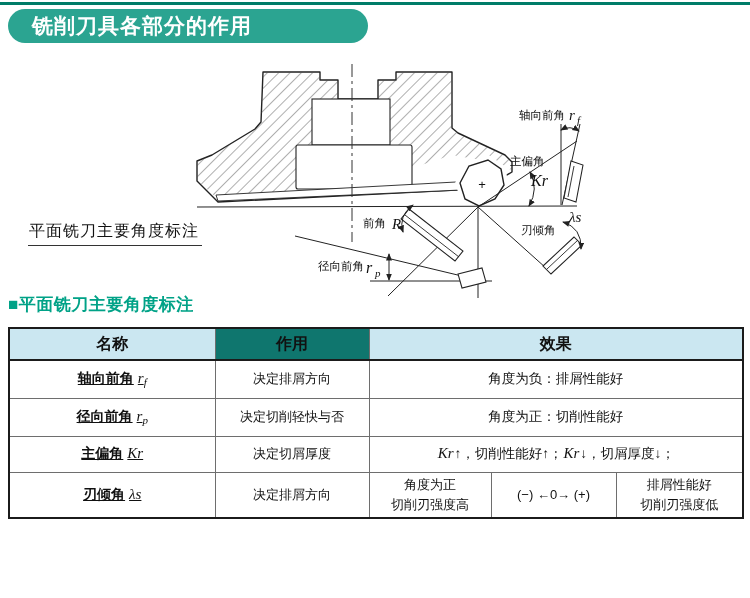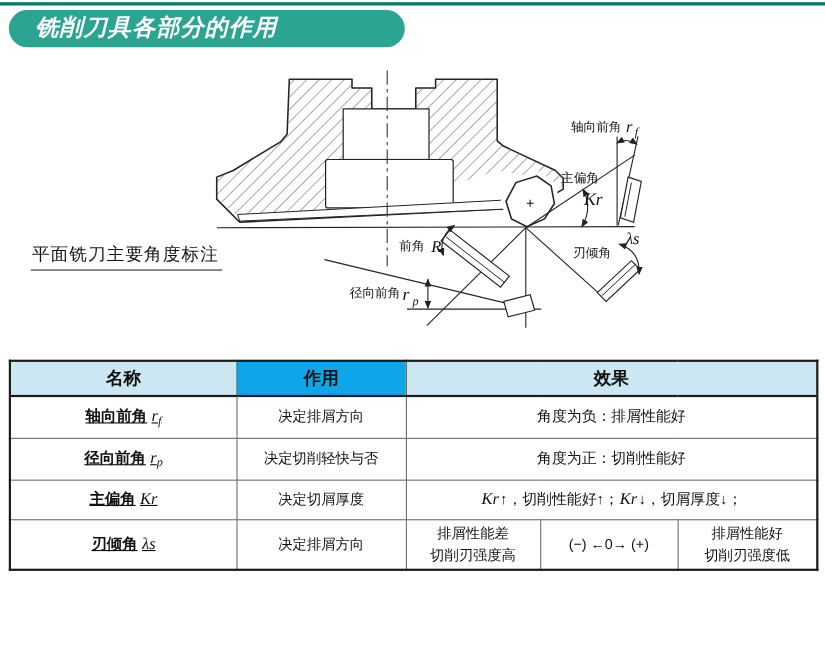--- a/index.html
+++ b/index.html
@@ -29,21 +29,21 @@
   .cnlab{font-size:11.5px;font-family:"Liberation Sans","DejaVu Sans",sans-serif;}
   .itlab{font-family:"Liberation Serif","DejaVu Serif",serif;font-style:italic;}
 </style>
 </head>
 <body>
 
 <div class="page">
 
   <div class="topline" style="background:#007c68;"></div>
 
-  <div class="banner" style="background:#2ba491;font-style:italic;">
+  <div class="banner" style="background:#2ba491;">
     <span>铣削刀具各部分的作用</span>
   </div>
 
   <svg class="diagram-svg" viewBox="0 55 750 245" xmlns="http://www.w3.org/2000/svg">
     <defs>
       <pattern id="hatch" width="8" height="8" patternUnits="userSpaceOnUse" patternTransform="rotate(45)">
         <line x1="0" y1="0" x2="0" y2="8" stroke="#4d4d4d" stroke-width="0.9"></line>
       </pattern>
       <marker id="ah-e" markerWidth="9" markerHeight="8" refX="6.5" refY="3" orient="auto" markerUnits="userSpaceOnUse">
         <path d="M0,0 L7.5,3 L0,6 Z" fill="#222"></path>
@@ -110,33 +110,36 @@
     <text class="cnlab" x="363" y="227">前角</text>
     <text class="itlab" x="392" y="229" font-size="15">R</text>
 
     <text class="cnlab" x="318" y="270">径向前角</text>
     <text class="itlab" x="366" y="273" font-size="16">r</text>
     <text class="itlab" x="375" y="277" font-size="11">p</text>
   </svg>
 
   <div class="diagram-caption">平面铣刀主要角度标注</div>
 
+  <div class="section-heading" style="color:#00a287;">
+    <span>■</span><span>平面铣刀主要角度标注</span>
+  </div>
 
   <table class="angle-table">
     <colgroup>
       <col style="width:206px">
         <col style="width:154px">
         <col style="width:122px">
         <col style="width:125px">
         <col style="width:127px">
     </colgroup>
     <thead>
       <tr class="h32" style="background:#cbe7f1;">
         <th style="background:#cbe7f1;">名称</th>
-        <th style="background:#0ea5e9;">作用</th>
+        <th style="background:#0f766e;">作用</th>
         <th colspan="3" style="background:#cbe7f1;">效果</th>
       </tr>
     </thead>
     <tbody>
       <tr class="h38">
         <td class="name-cell"><span>轴向前角</span><span class="sym serif-it">r</span><span class="sym-sub serif-it">f</span></td>
         <td class="func-cell">决定排屑方向</td>
         <td class="effect-cell" colspan="3">角度为负：排屑性能好</td>
       </tr>
       <tr class="h38">
@@ -148,21 +151,21 @@
         <td class="name-cell"><span>主偏角</span><span class="sym serif-it">Kr</span></td>
         <td class="func-cell">决定切屑厚度</td>
         <td class="effect-cell" colspan="3">
           <span class="serif-it kr">Kr</span><span>↑，切削性能好↑；</span><span class="serif-it kr">Kr</span><span>↓，切屑厚度↓；</span>
         </td>
       </tr>
       <tr class="h54">
         <td class="name-cell"><span>刃倾角</span><span class="sym serif-it">λs</span></td>
         <td class="func-cell">决定排屑方向</td>
         <td class="sub-cell">
-          <div>排屑性能差</div>
+          <div>角度为正</div>
           <div>切削刃强度高</div>
         </td>
         <td class="sub-cell">(−) ←0→ (+)</td>
         <td class="sub-cell">
           <div>排屑性能好</div>
           <div>切削刃强度低</div>
         </td>
       </tr>
     </tbody>
   </table>

